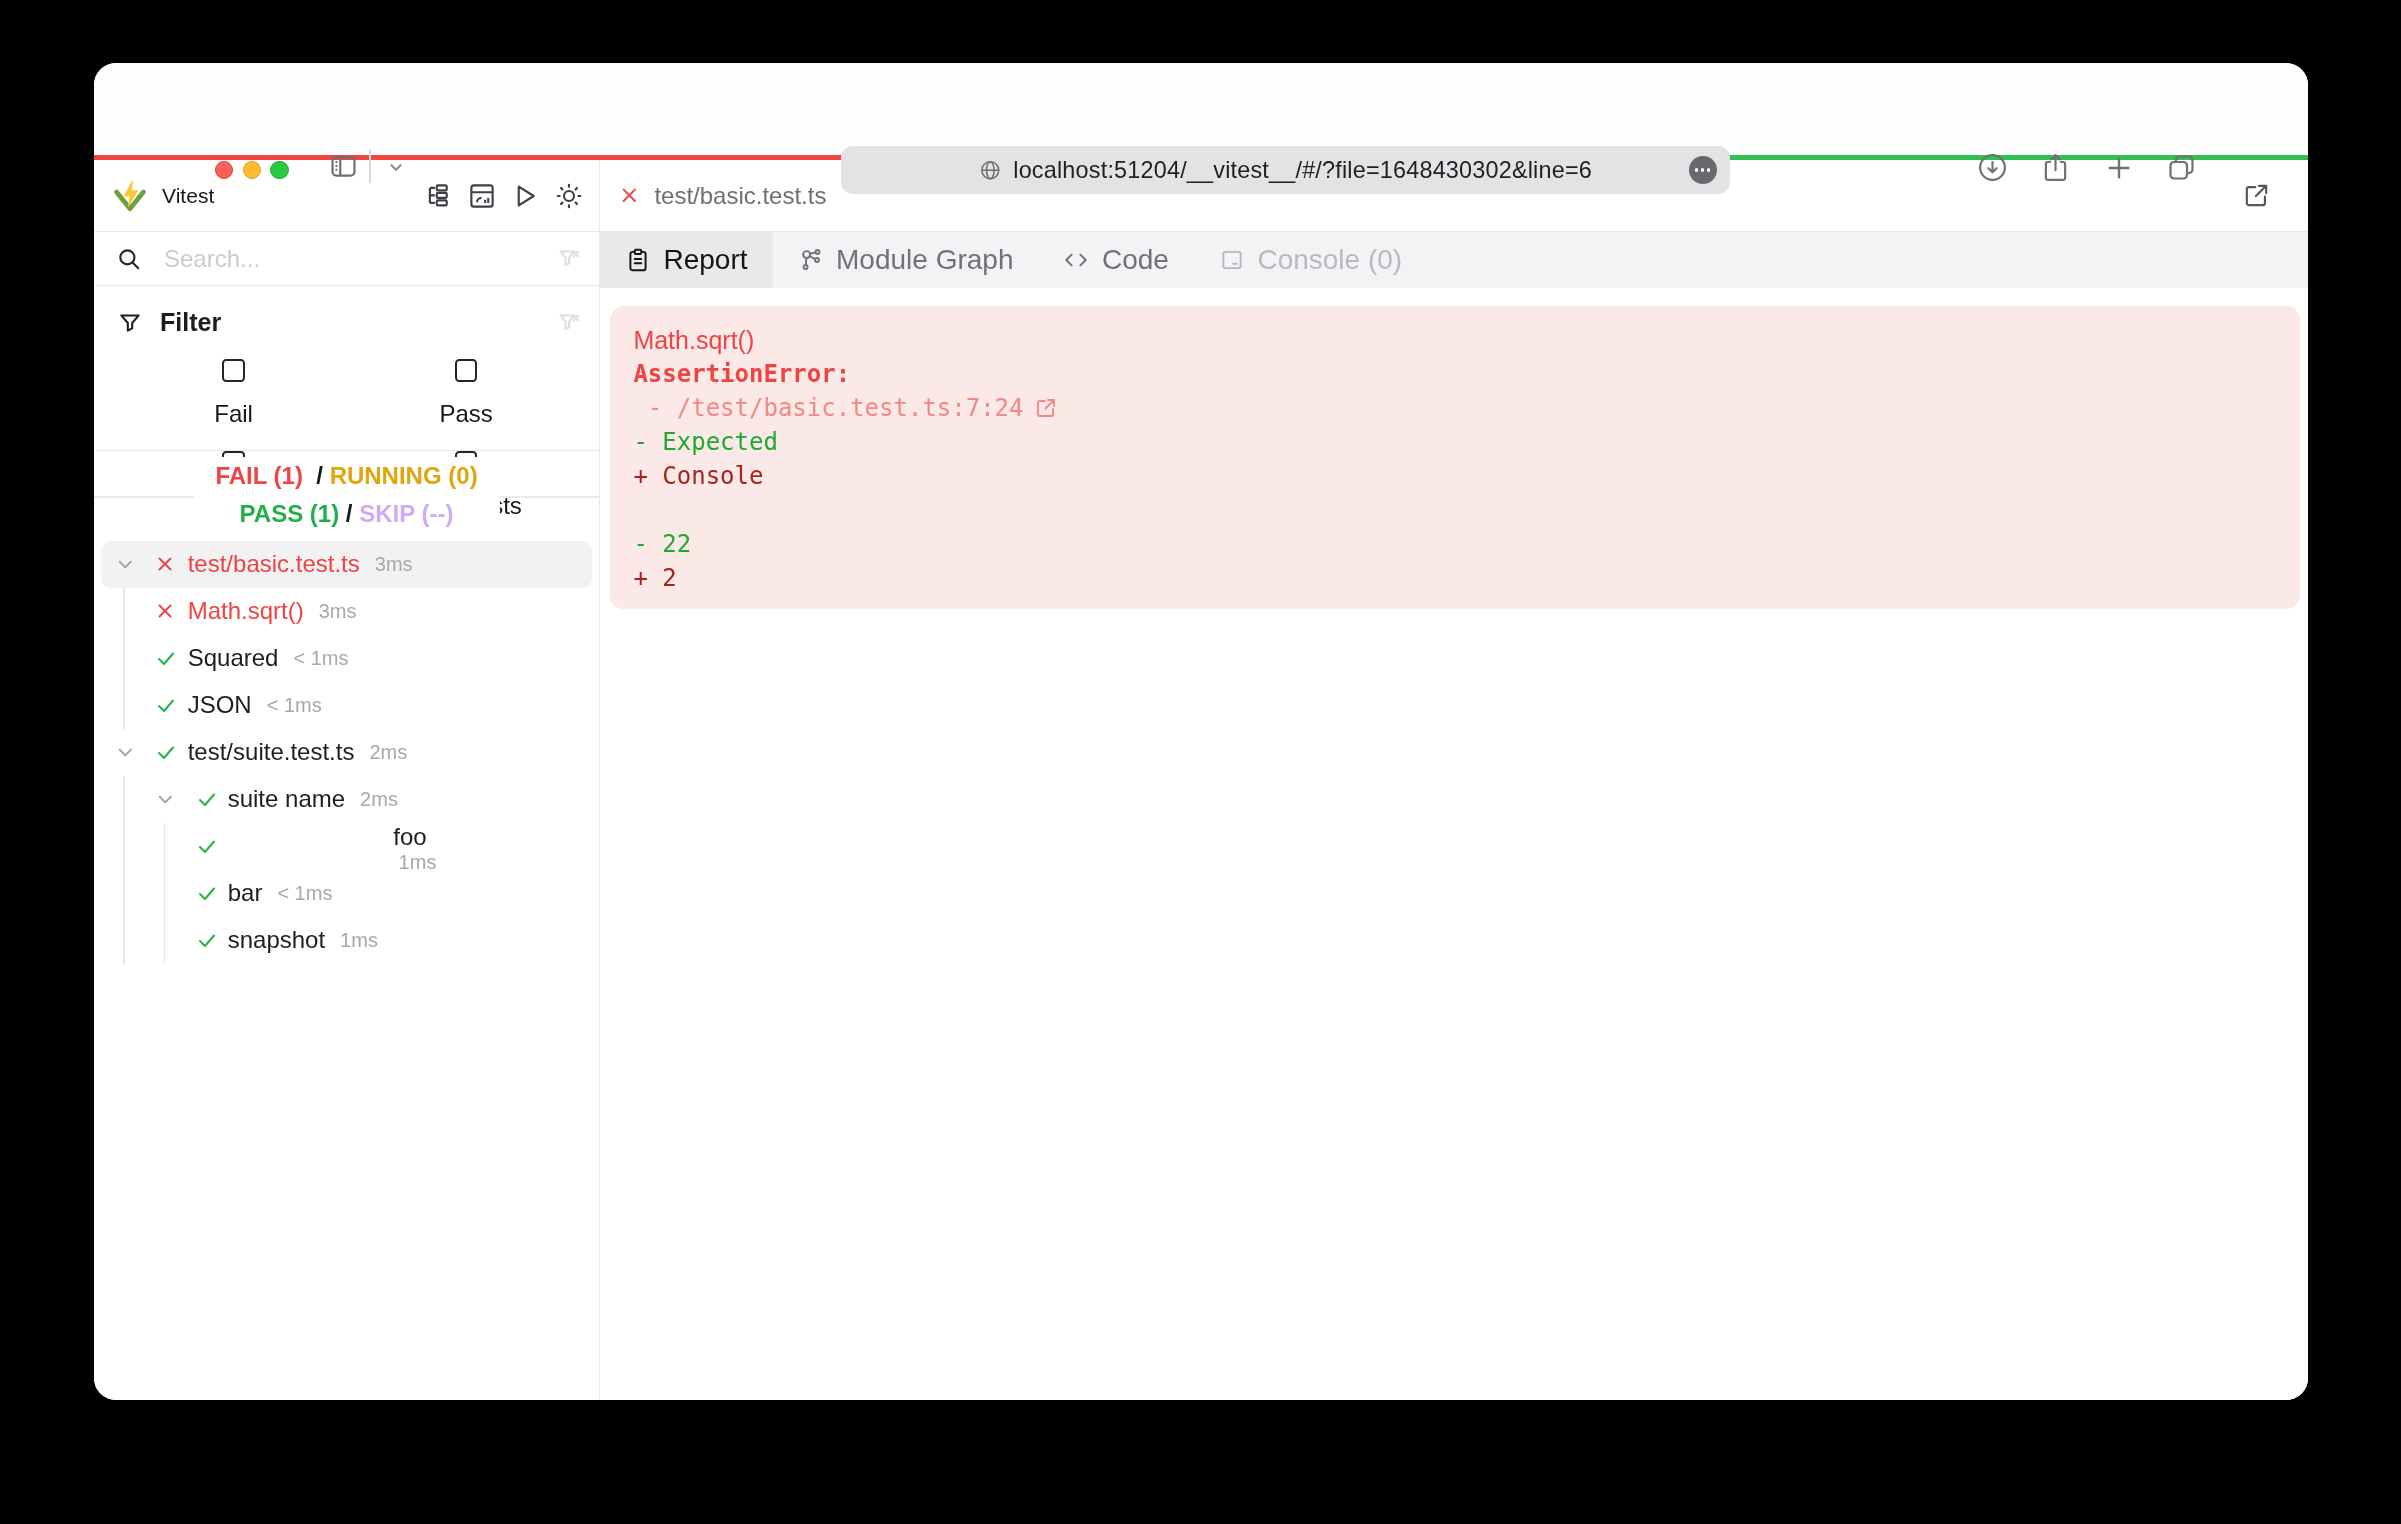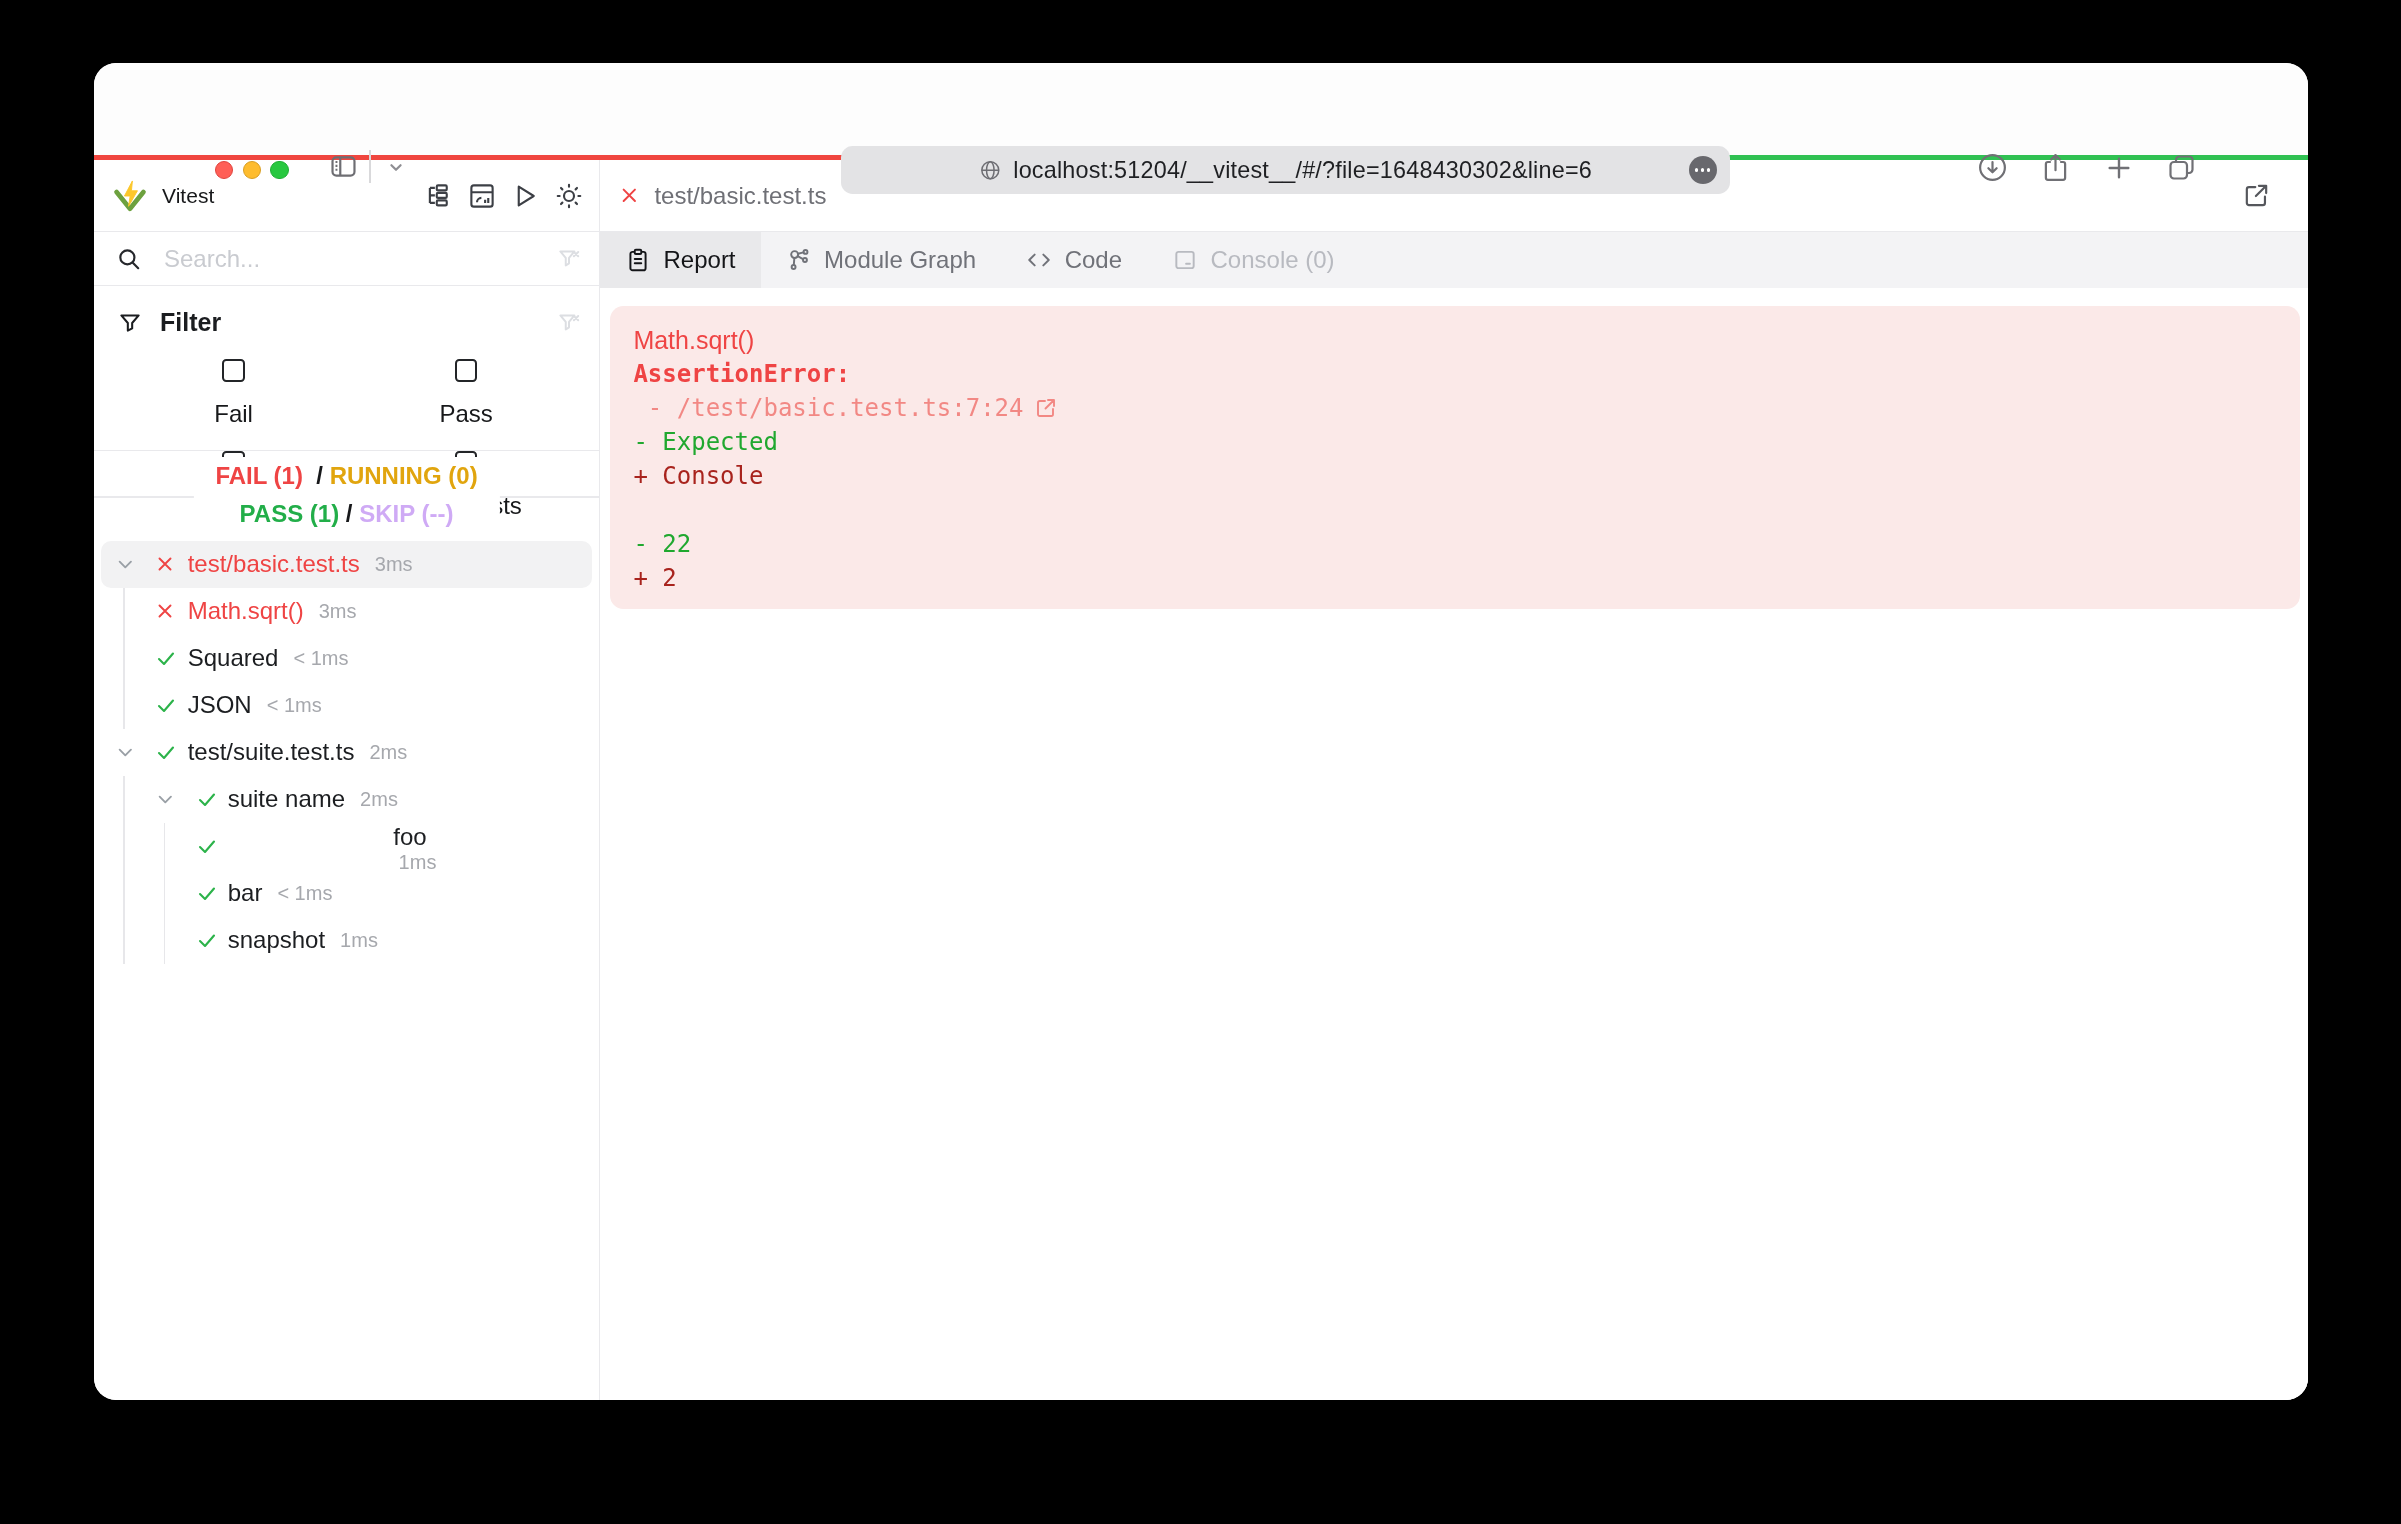--- a/index.html
+++ b/index.html
@@ -81,21 +81,21 @@
   .tr-label.fail { color:#ef4444; }
   .tr-time { font-size:20px; color:#a6a8ad; margin-left:15px; white-space:nowrap; }
 
   
   .main-header { height:72px; flex:none; border-bottom:1.7px solid #e9e9ec;
     display:flex; align-items:center; padding:0 37px 0 18.4px; }
   .mh-title { margin-left:13.4px; font-size:24px; color:#6f7076; }
   .mh-ext { margin-left:auto; color:#55575c; }
 
   .main-tabs { height:56px; flex:none; background:#f3f3f5; display:flex; }
-  .tab { display:flex; align-items:center; gap:12.5px; padding:0 25px; font-size:24px;
+  .tab { display:flex; align-items:center; gap:12.5px; padding:0 25px; font-size:28px;
     color:#707279; }
   .tab.active { background:#e9e9eb; color:#141518; }
   .tab.disabled { color:#b8bac0; }
 
   .report-area { flex:1; background:#fff; }
   .error-panel { margin:17.5px 8.4px 0 10px; background:#fbe9e8; border-radius:13.4px;
     padding:17.5px 25px 14px 23.4px; }
   .rline { height:34px; line-height:34px; white-space:pre;
     font-family:"DejaVu Sans Mono", monospace; font-size:24px;
     display:flex; align-items:center; }

